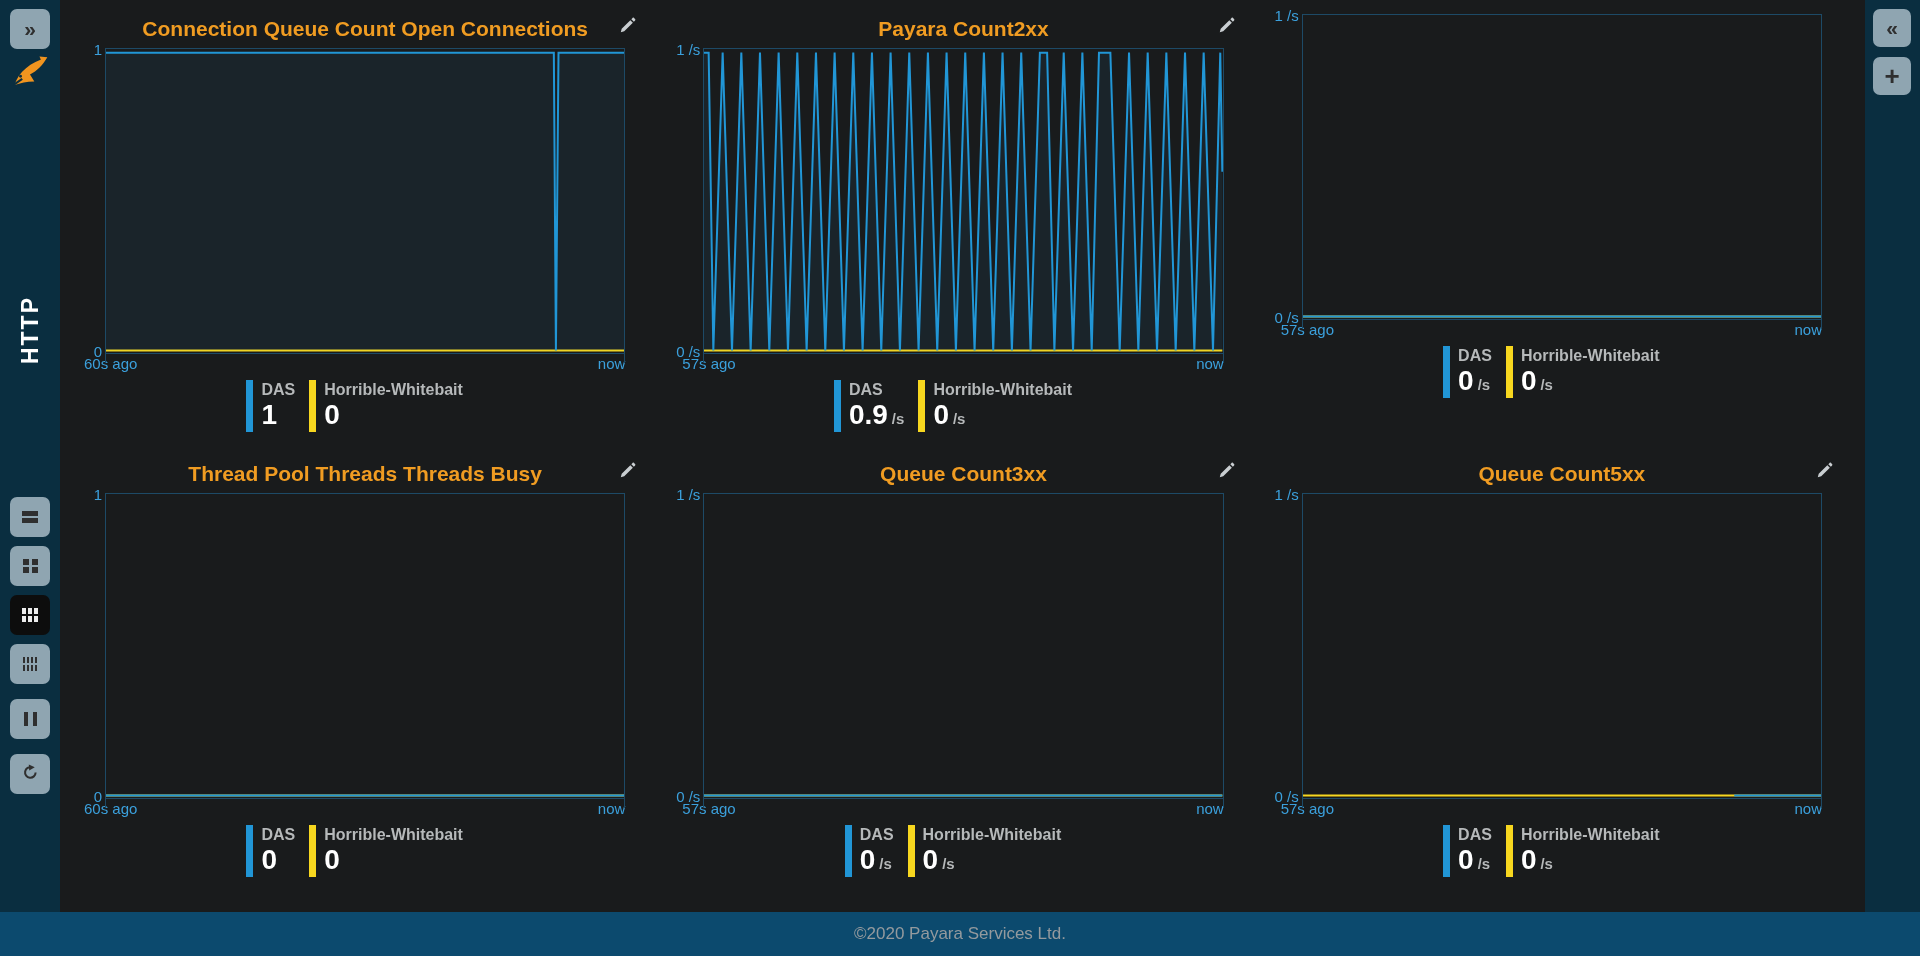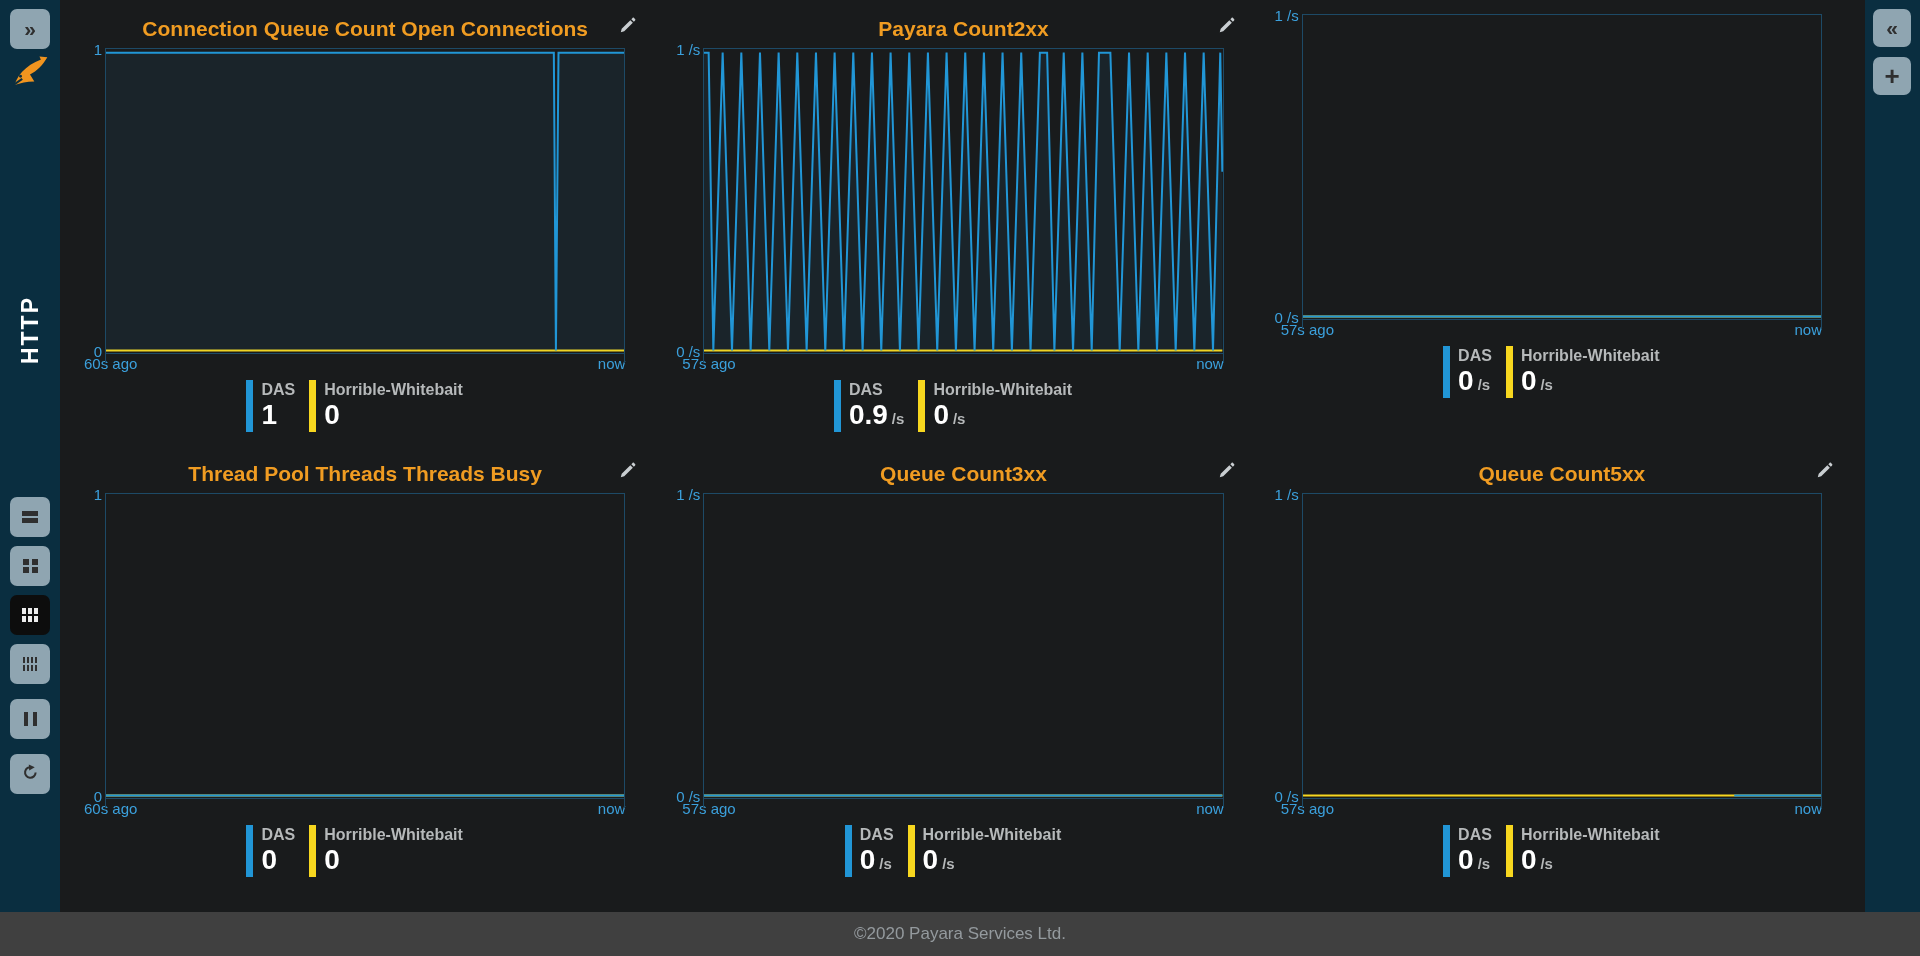--- a/index.html
+++ b/index.html
@@ -52,21 +52,21 @@
              margin:1px 0 8px -21px; }
   .legend { display:flex; gap:14px; margin-left:-21px; height:54px;justify-content:center; }
   .legend-item { display:flex; }
   .lbar { width:7px; height:52px; margin-right:8px; }
   .lname { font-size:16px; font-weight:bold; color:#b6b9ba; margin-top:1px; }
   .lval { display:flex; align-items:baseline; color:#ffffff; font-size:28px;
           font-weight:bold; line-height:1.0; margin-top:2px; }
   .lunit { font-size:15px; color:#b6b9ba; font-weight:bold; margin-left:4px; }
 
   
-  .footer { height:44px; background:#404040; display:flex; align-items:center; justify-content:center;
+  .footer { height:44px; background:#0c4a6e; display:flex; align-items:center; justify-content:center;
             color:#949a9e; font-size:17px; }
 </style>
 </head>
 <body>
 
 <div class="app-row">
 
   <nav class="sidebar">
     <button class="sq-btn" style="top:9px; left:10px;">
       <span>»</span>

